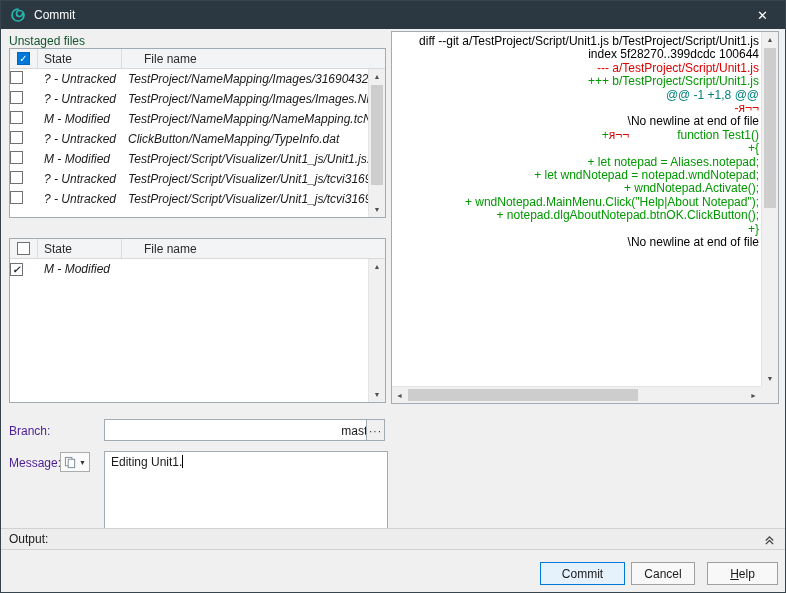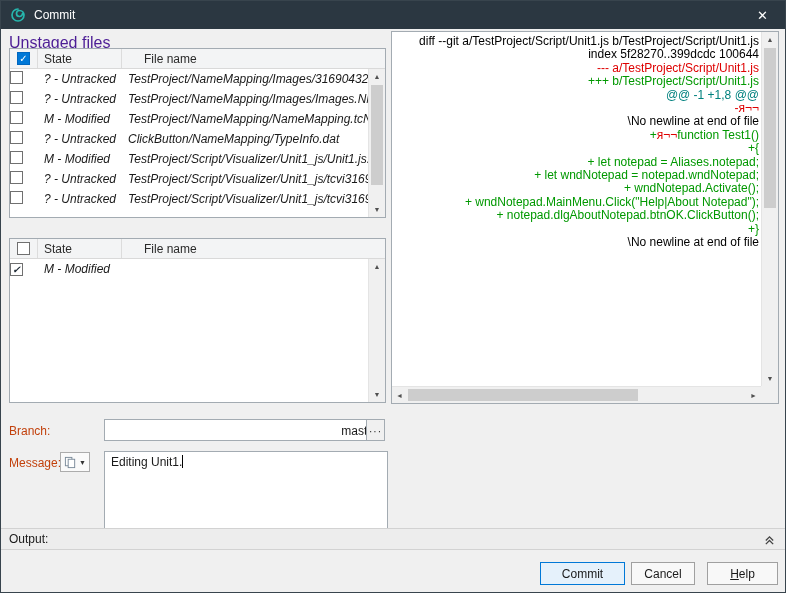--- a/index.html
+++ b/index.html
@@ -11,21 +11,21 @@
 
   
   .titlebar { position:absolute; left:0; top:0; right:0; height:28px; background:#2B3741;
               display:flex; align-items:center; }
   .title-icon { margin-left:9px; width:16px; height:16px; display:inline-flex; }
   .title-text { color:#FFFFFF; margin-left:8px; font-size:12px; }
   .close-btn { position:absolute; right:0; top:0; width:45px; height:28px; color:#FFFFFF;
                display:flex; align-items:center; justify-content:center; font-size:13px; cursor:pointer; }
 
   
-  .section-label { position:absolute; font-size:16px; color:#4c1d95; }
+  .section-label { position:absolute; font-size:12px; color:#14532d; }
 
   
   .ftable { position:absolute; background:#FFFFFF; border:1px solid #A3ABB2; }
   .thead { position:absolute; left:0; right:0; top:0; height:20px; background:#F3F4F5;
            border-bottom:1px solid #D9D9D9; display:flex; align-items:center; }
   .hc { height:100%; display:flex; align-items:center; border-right:1px solid #DCDCDC; color:#2a2a2a; }
   .hc:last-child { border-right:none;margin-left:16px; }
   .c-cb  { flex:0 0 28px; justify-content:center; }
   .c-state { flex:0 0 84px; padding-left:6px; }
   .c-file { flex:1 1 auto; padding-left:6px; overflow:hidden; white-space:nowrap; }
@@ -52,25 +52,25 @@
   .hthumb { position:absolute; top:2px; bottom:2px; background:#CDCDCD; }
   .scorner { position:absolute; right:0; bottom:0; width:17px; height:17px; background:#F0F0F0; }
 
   
   .diff-panel { position:absolute; left:390px; top:30px; width:388px; height:373px;
                 background:#FFFFFF; border:1px solid #A3ABB2; }
   .diff-content { position:absolute; left:5px; top:3px; right:19px; bottom:19px;
                   overflow:hidden; font-size:12px; line-height:13.4px; white-space:pre;text-align:right; }
   .dc-p { color:#000000; }
   .dc-d { color:#DE0000; }
-  .dc-a { color:#009800; }
+  .dc-a { color:#009800;margin-left:48px; }
   .dc-h { color:#00807E; }
 
   
-  .field-label { position:absolute; color:#c2410c; }
+  .field-label { position:absolute; color:#4c1d95; }
   .tfield { position:absolute; background:#FFFFFF; border:1px solid #A3ABB2; }
   .branch-field { left:103px; top:418px; width:281px; height:22px;text-align:right; }
   .branch-value { padding:4px 6px 0 6px; }
   .browse-btn { position:absolute; right:0; top:0; bottom:0; width:18px; background:#F0F0F0;
                 border-left:1px solid #A3ABB2; display:flex; align-items:flex-end;
                 justify-content:center; font-size:10px; padding-bottom:3px; letter-spacing:1px; cursor:pointer; }
 
   .msg-btn { position:absolute; left:59px; top:451px; width:30px; height:20px; background:#FAFAFA;
              border:1px solid #ACACAC; display:flex; align-items:center; justify-content:center;
              gap:2px; cursor:pointer; }

